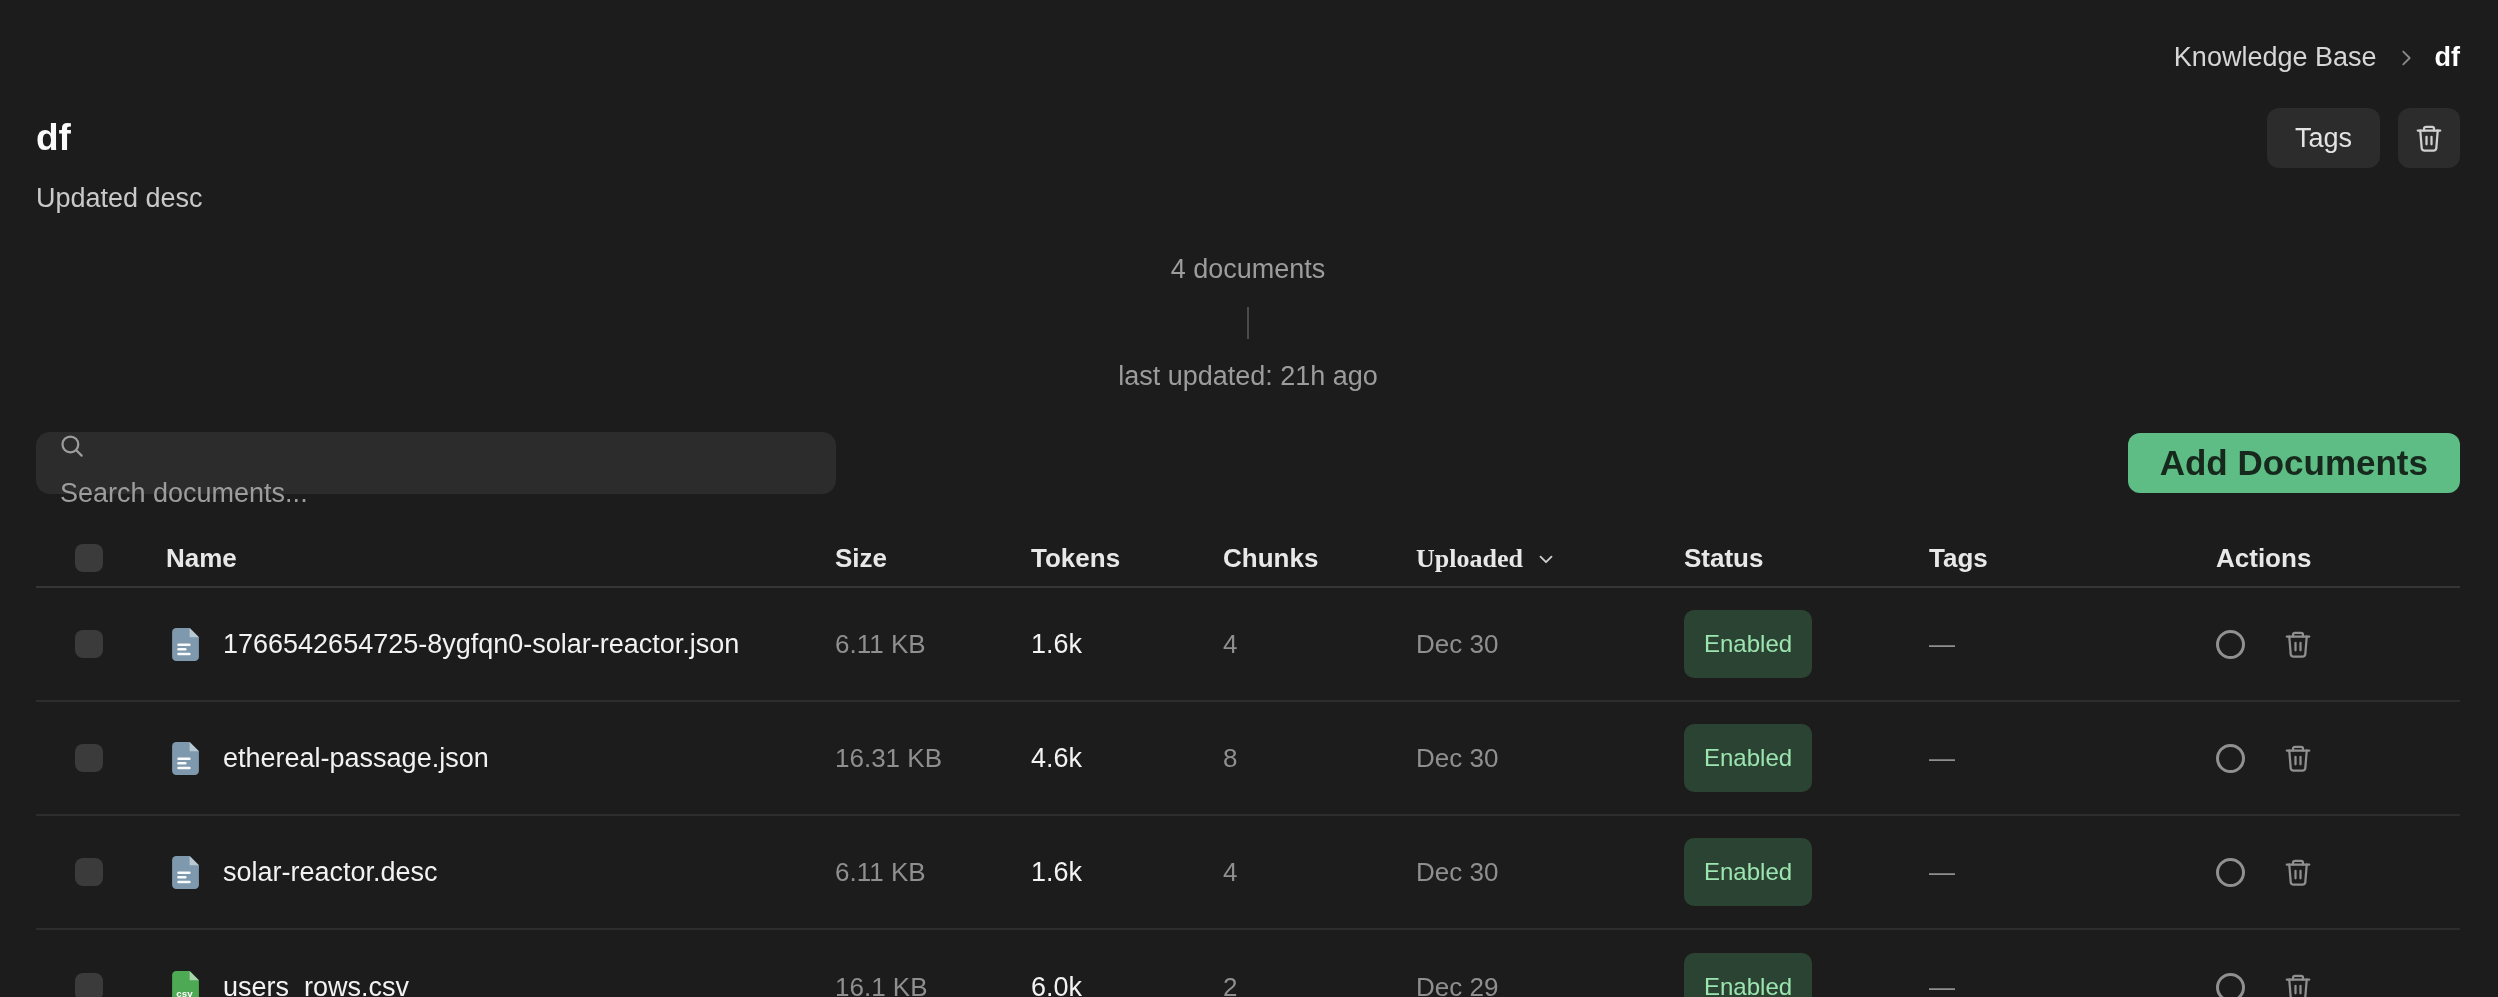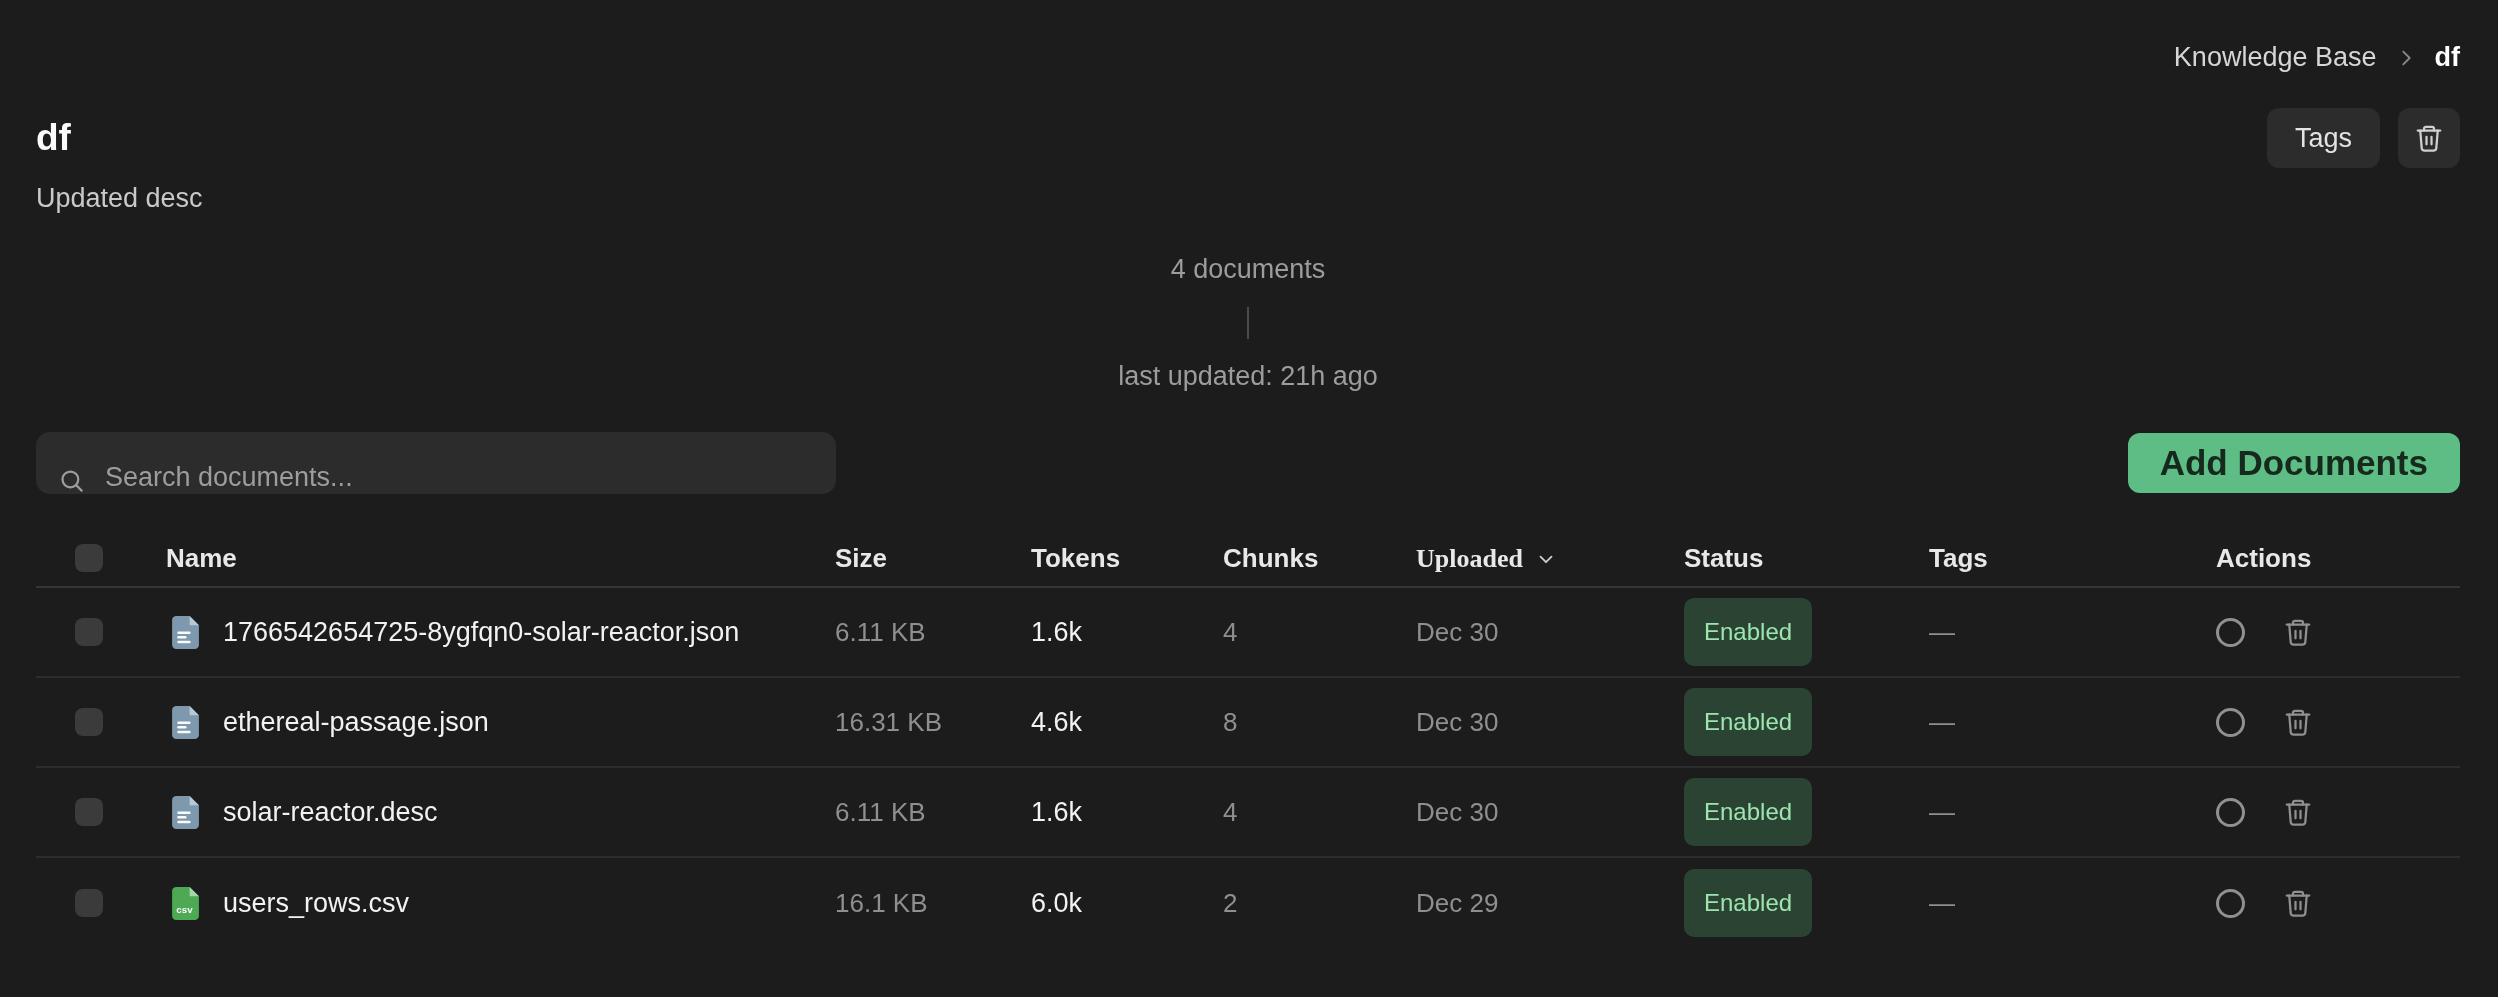--- a/index.html
+++ b/index.html
@@ -33,36 +33,36 @@
   .header-actions{position:absolute;top:108px;right:38px;display:flex;gap:18px;}
   .btn-gray{height:60px;background:var(--panel);border:none;border-radius:12px;color:#e3e3e3;
     font-size:27px;font-family:inherit;display:flex;align-items:center;justify-content:center;
     padding:0 28px;cursor:pointer;}
   .btn-icon{width:62px;padding:0;}
   .btn-icon svg{width:30px;height:30px;stroke:#d0d0d0;}
 
   
   .controls{margin-top:40px;display:flex;align-items:center;justify-content:space-between;}
   .searchbar{width:800px;height:62px;background:var(--panel);border-radius:14px;display:flex;
-    align-items:flex-end;padding:0 22px;gap:18px;}
+    align-items:flex-start;padding:0 22px;gap:18px;flex-direction:column;}
   .searchbar svg{width:27px;height:27px;stroke:#9d9d9d;flex:none;}
   .searchbar input{background:transparent;border:none;outline:none;color:#e8e8e8;font-size:27px;
     font-family:inherit;width:100%;}
   .searchbar input::placeholder{color:#9d9d9d;}
   .btn-primary{height:60px;background:var(--accent-green);color:var(--accent-green-text);
     border:none;border-radius:12px;font-size:35px;font-weight:700;font-family:inherit;
     padding:0 32px;cursor:pointer;}
 
   
   .table{margin-top:36px;width:2424px;}
   .thead,.trow{display:grid;grid-template-columns:100px 699px 196px 192px 193px 268px 245px 287px 1fr;
     align-items:center;}
   .thead{height:58px;border-bottom:2px solid var(--divider-strong);font-size:26px;font-weight:600;color:#e8e8e8;}
   .thead .c-name{padding-left:30px;}
-  .trow{height:90px;border-bottom:2px solid var(--divider);font-size:27px;}
+  .trow{height:114px;border-bottom:2px solid var(--divider);font-size:27px;}
   .trow:last-child{border-bottom:none;}
 
   .c-check{display:flex;}
   .checkbox{width:28px;height:28px;border-radius:8px;background:var(--checkbox-bg);margin-left:39px;
     cursor:pointer;flex:none;}
   .c-name{display:flex;align-items:center;}
   .trow .c-name{gap:24px;}
   .file-ic{width:27px;height:33px;margin-left:36px;flex:none;display:flex;}
   .file-ic svg{width:27px;height:33px;}
   .fname{color:var(--text-primary);cursor:pointer;white-space:nowrap;}

